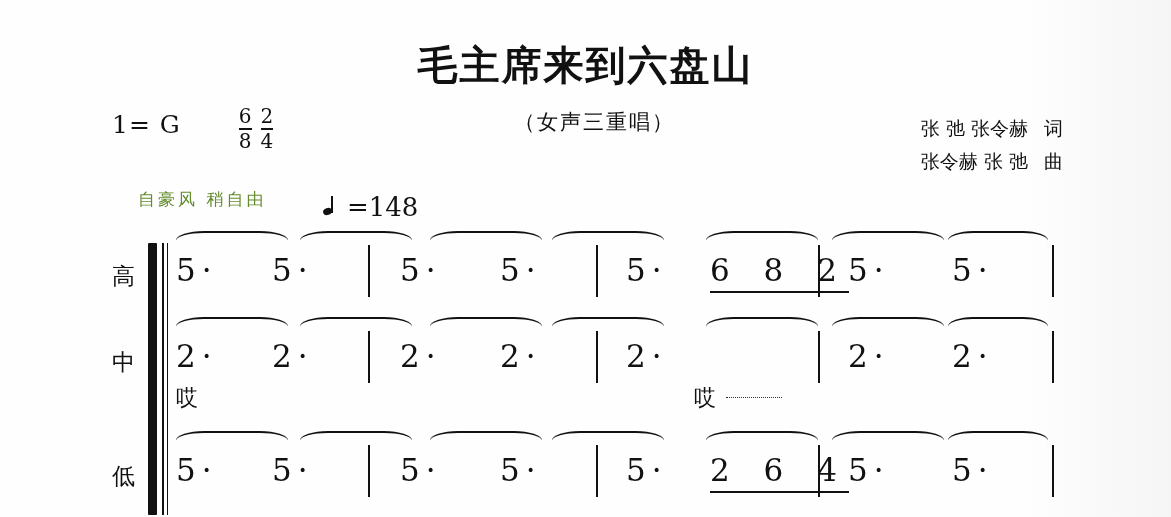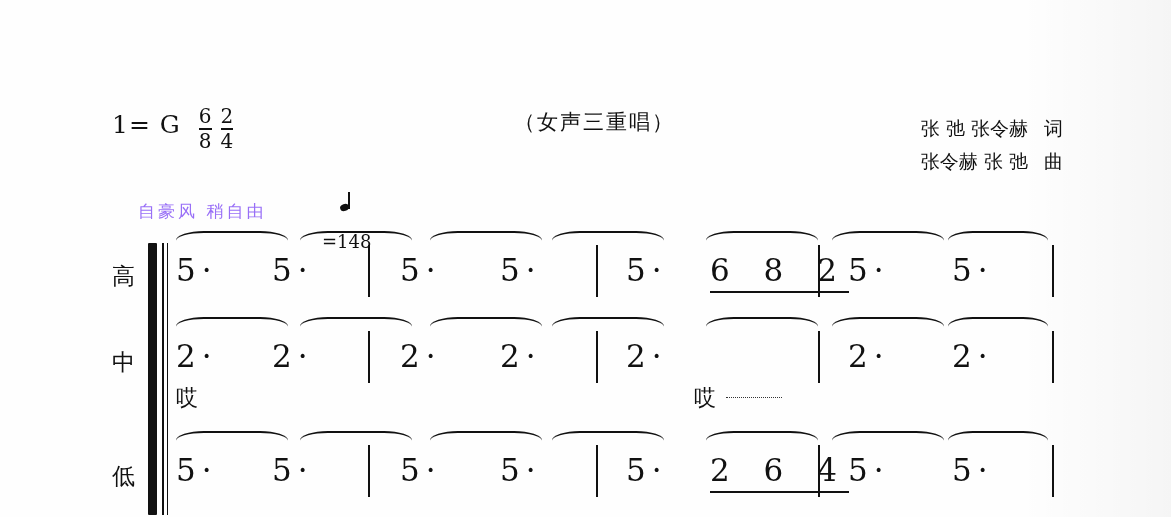--- a/index.html
+++ b/index.html
@@ -49,20 +49,21 @@
 
   
   .keyblock {
     position: absolute;
     left: 112px;
     top: 106px;
     display: flex;
     align-items: flex-start;
     font-family: "DejaVu Serif", serif;
     font-size: 25px;
+    gap: 40px;
   }
   .keyblock .keytext {
     letter-spacing: 1px;
     padding-top: 4px;
   }
   .meter {
     margin-left: 18px;
     display: flex;
     gap: 9px;
   }
@@ -90,37 +91,36 @@
     line-height: 1.75;
     text-align: right;
     white-space: nowrap;
   }
   .credits .row span { margin-left: 10px; }
 
   
   .expression {
     position: absolute;
     left: 138px;
-    top: 200px;
+    top: 188px;
     font-family: "DejaVu Serif", serif;
     font-size: 17px;
-    color: #8b5cf6;
+    color: #4d7c0f;
     letter-spacing: 3px;
     opacity: 0.88;
   }
   .tempo {
     position: absolute;
     left: 322px;
     top: 192px;
     font-family: "DejaVu Serif", serif;
-    font-size: 18px;
+    font-size: 26px;
     display: flex;
     align-items: center;
-    gap: 17px;
-    flex-direction: column;
+    gap: 10px;
   }
   .tempo .notehead {
     position: relative;
     width: 15px; height: 22px;
   }
   .tempo .notehead::before { 
     content: "";
     position: absolute;
     left: 9px; top: 0;
     width: 2px; height: 17px;
@@ -234,20 +234,21 @@
     height: 0;
     border-top: 1.5px dotted #333;
     width: 52px;
   }
 </style>
 </head>
 <body>
 
 <div id="sheet">
 
+  <div class="title">毛主席来到六盘山</div>
   <div class="subtitle">（女声三重唱）</div>
 
   <div class="keyblock">
     <div class="keytext">1= G</div>
     <div class="meter">
       <div class="frac">
         <span class="num">6</span>
         <span class="den">8</span>
       </div>
       <div class="frac">

